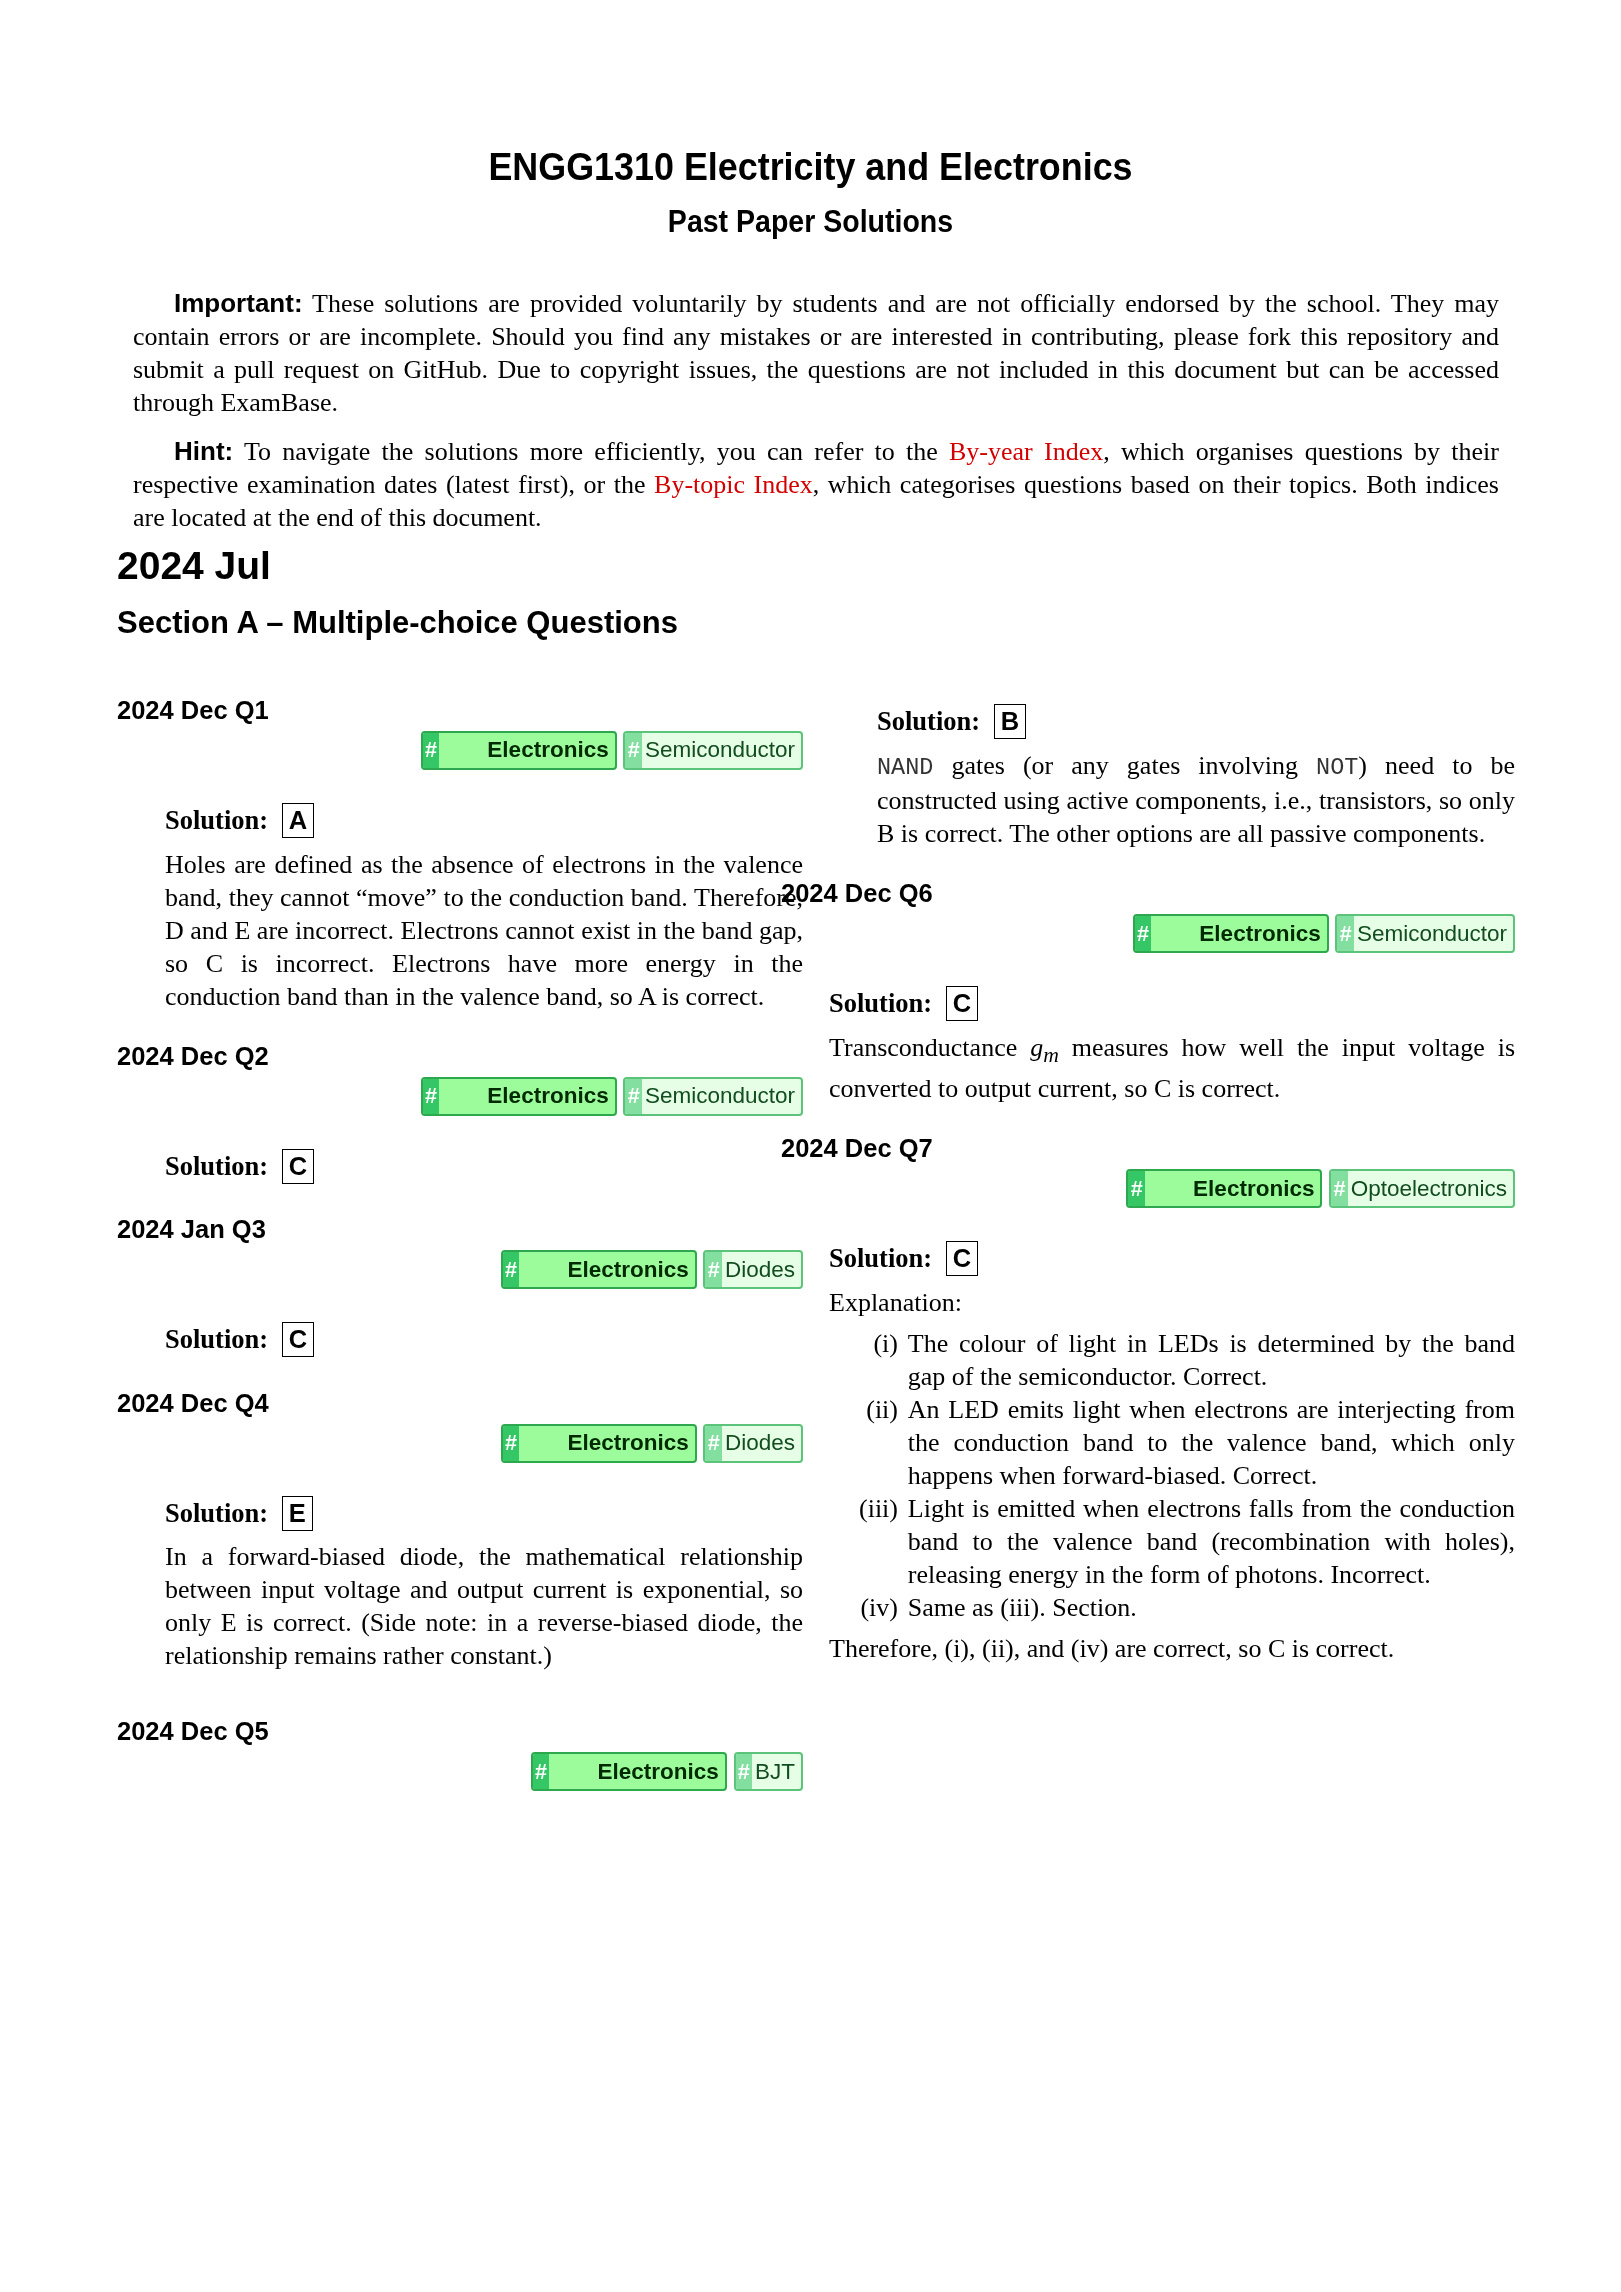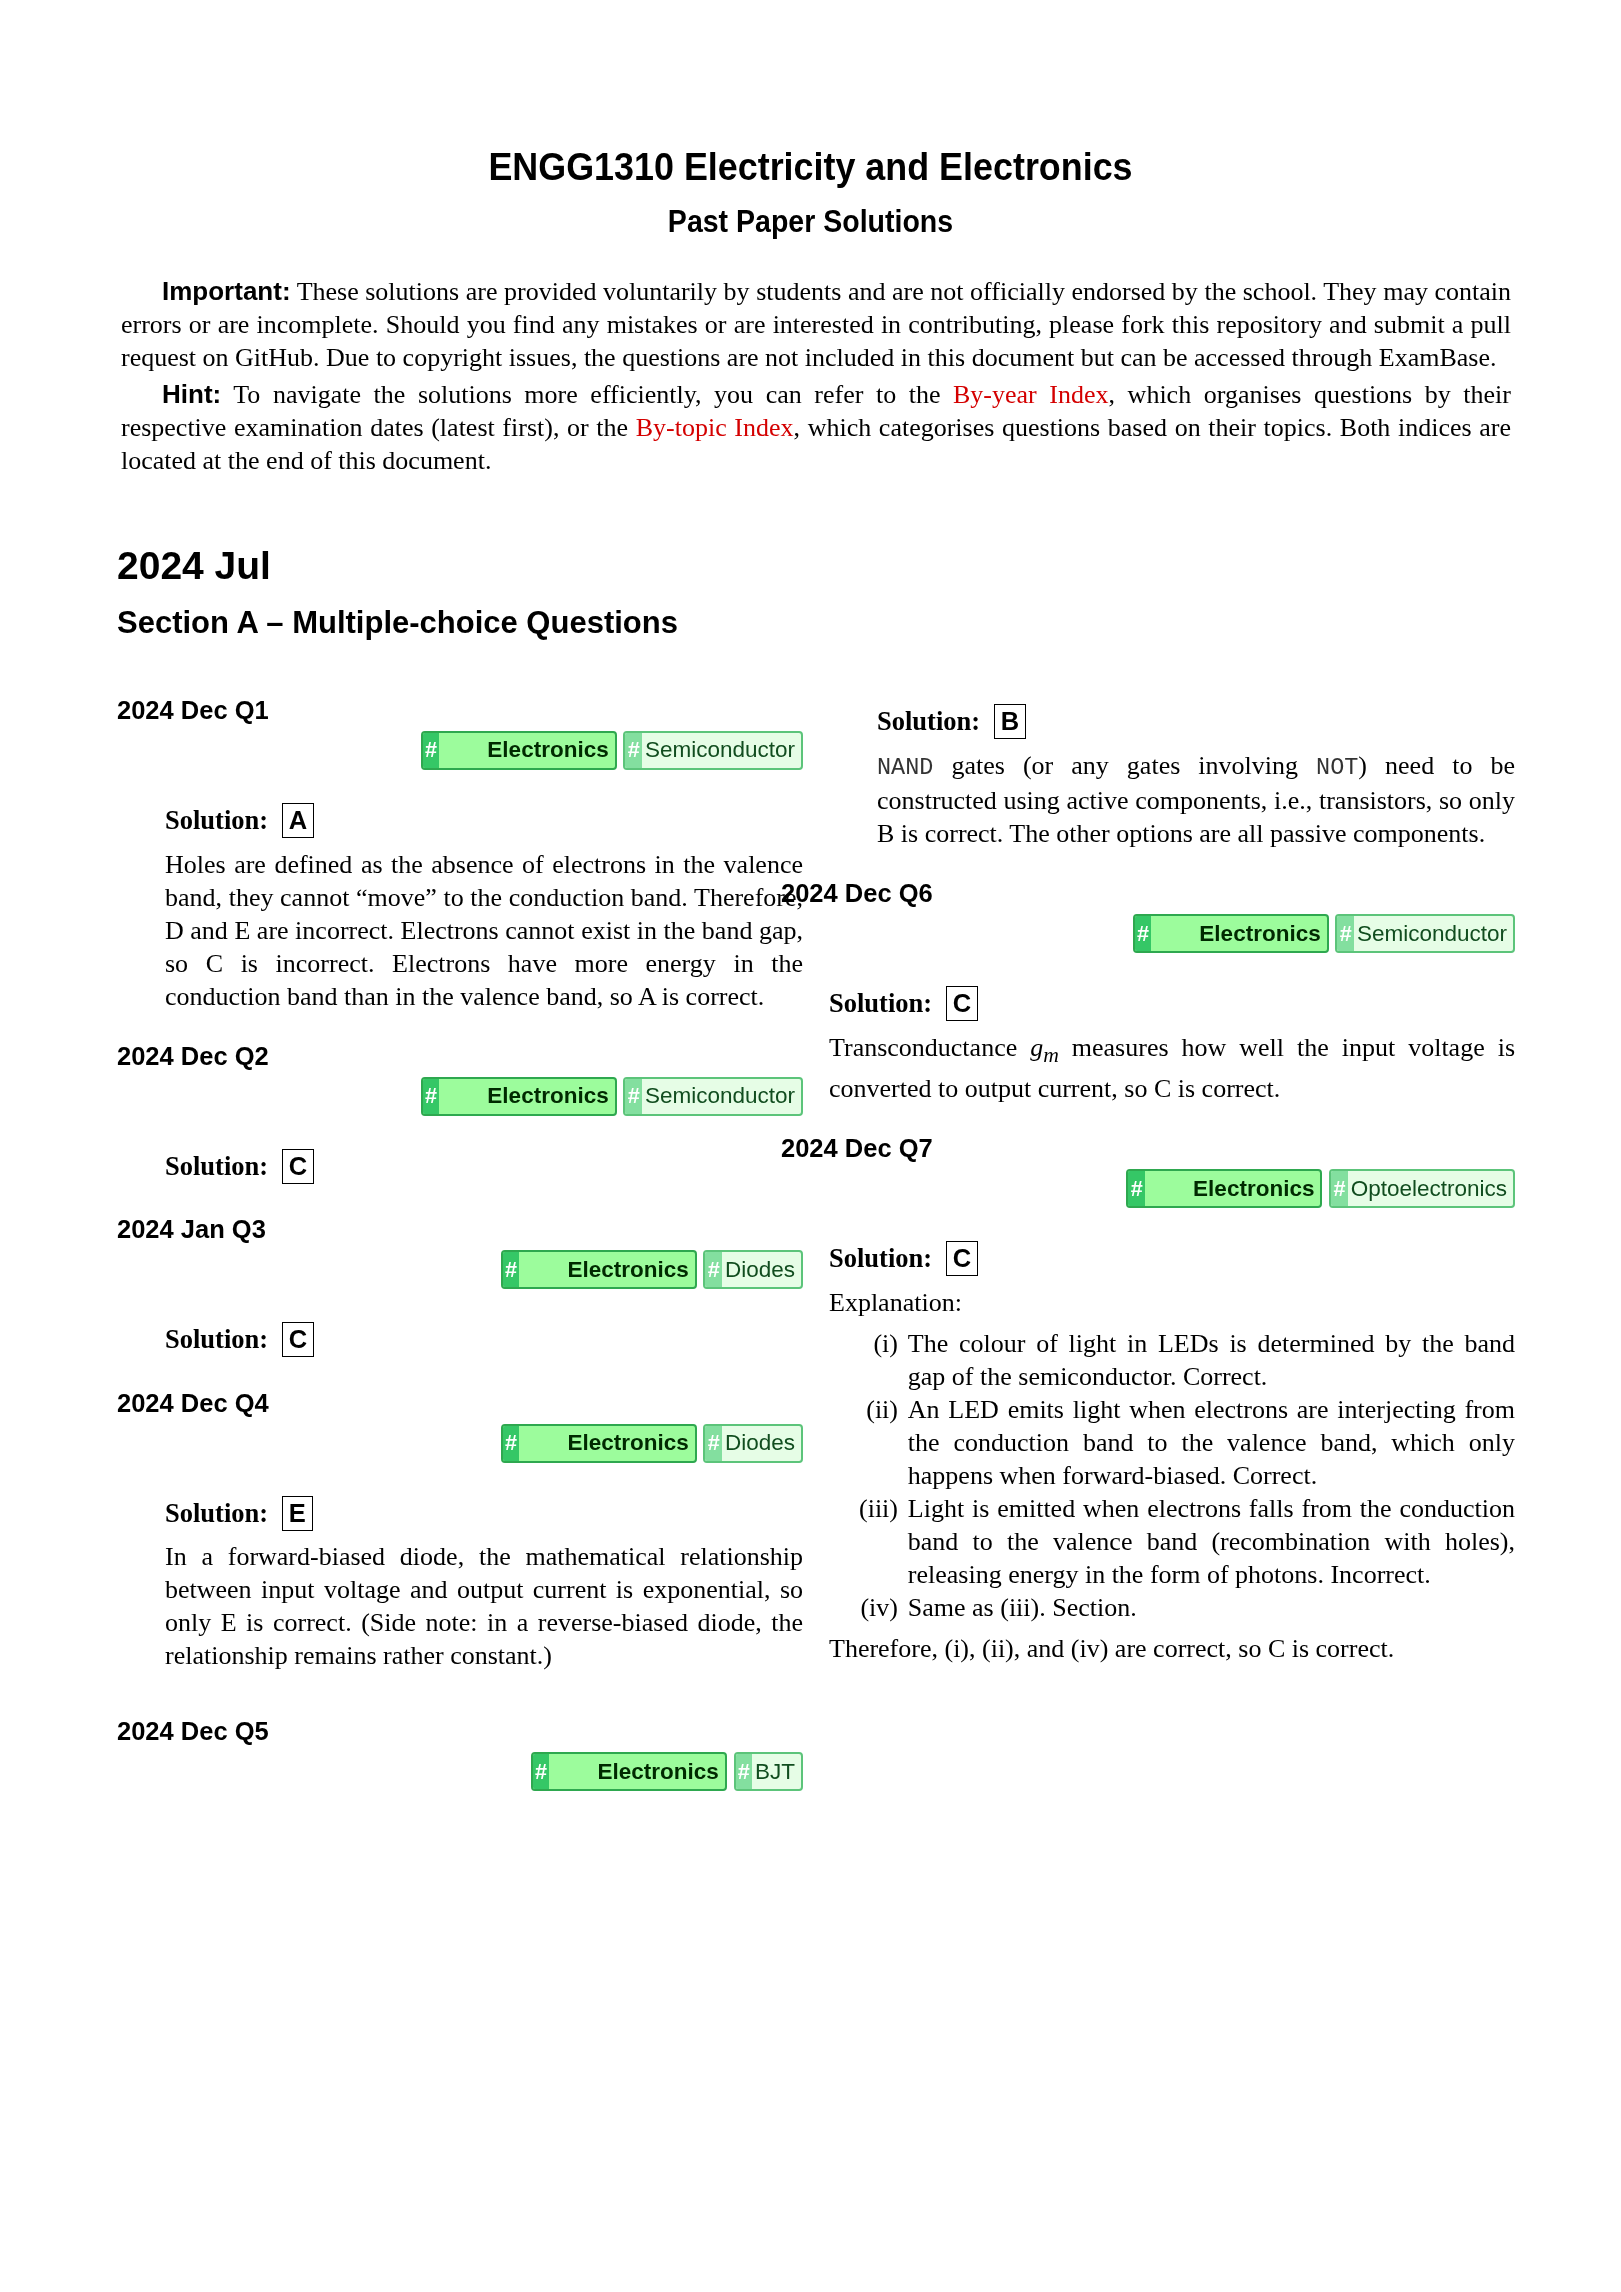--- a/index.html
+++ b/index.html
@@ -15,21 +15,21 @@
     }
     .subtitle {
       position: absolute; left: 0; right: 0; top: 204px; text-align: center;
       font-family: "Liberation Sans", sans-serif; font-weight: bold; font-size: 31px;
       transform: scaleX(0.92);
     }
     .intro {
       position: absolute; left: 117px; width: 1398px; top: 271px;
       font-size: 26px; line-height: 33px; text-align: justify;
     }
-    .intro p { margin: 4px; text-indent: 41px; }
+    .intro p { margin: 16px; text-indent: 41px; }
     .intro .lead { font-family: "Liberation Sans", sans-serif; font-weight: bold; }
     .link { color: #d40000; cursor: pointer; }
     .h-year {
       position: absolute; left: 117px; top: 544px;
       font-family: "Liberation Sans", sans-serif; font-weight: bold; font-size: 39px;
     }
     .h-section {
       position: absolute; left: 117px; top: 605px;
       font-family: "Liberation Sans", sans-serif; font-weight: bold; font-size: 31px;
     }

